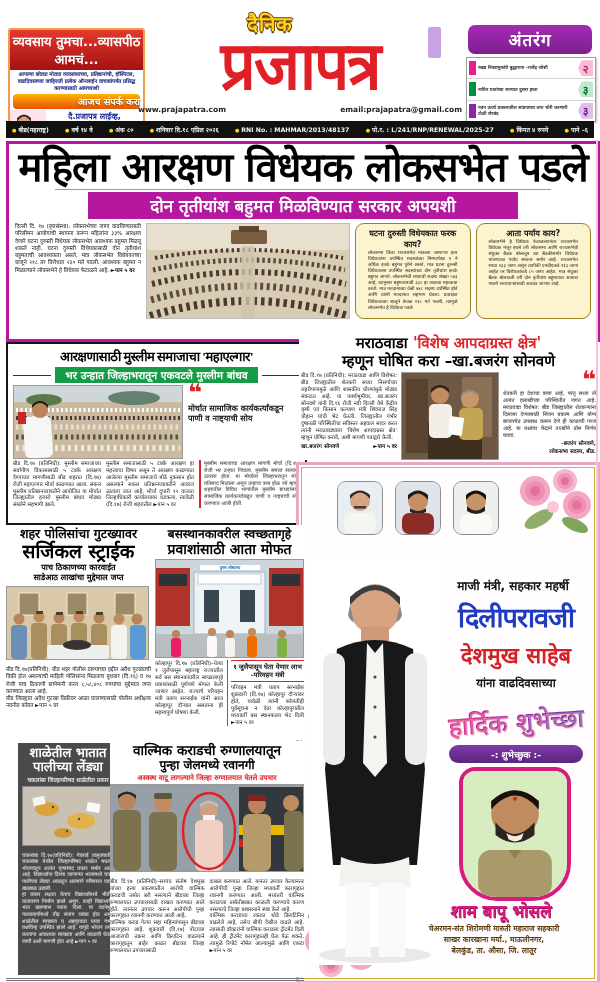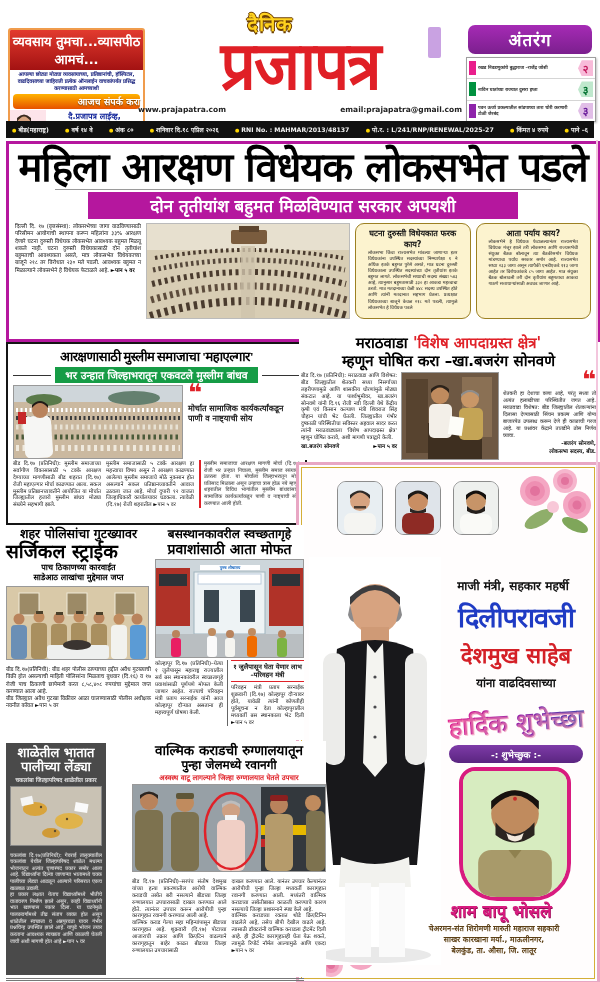--- a/index.html
+++ b/index.html
@@ -92,43 +92,43 @@
   .bstack .occ{font-size:11.5px;font-weight:800;color:#111;margin-top:6px;}
   .greet{font-size:25px;font-weight:900;margin-top:14px;transform:rotate(-4deg);background:linear-gradient(100deg,#e91e8c,#8e24aa 55%,#3949ab);-webkit-background-clip:text;background-clip:text;color:#c2189a;-webkit-text-fill-color:transparent;text-shadow:1px 1px 0 rgba(244,143,177,.55);}
   .ribbon{position:absolute;left:150px;top:280px;width:134px;background:linear-gradient(#7e3ba8,#5a2580);color:#fff;font-size:9px;font-weight:800;text-align:center;border-radius:9px;padding:2.5px 0;}
   .wframe{position:absolute;left:160px;top:302px;width:104px;height:126px;border:4px solid #d81b7f;border-radius:16px 16px 38px 38px;overflow:hidden;background:#dcedc8;}
   .wname{position:absolute;left:110px;top:434px;width:184px;text-align:center;font-size:17px;font-weight:900;color:#d81b7f;text-shadow:0.5px 0.5px 0 #8e0e52;}
   .waddr{position:absolute;left:96px;top:458px;width:198px;text-align:center;font-size:7.6px;font-weight:bold;color:#5d4016;line-height:1.45;}
 
   
   .police{left:6px;top:525px;width:145px;height:215px;background:#fff;}
   .police .h1{font-size:12.5px;font-weight:900;text-align:center;white-space:nowrap;}
-  .police .h2{font-size:19px;font-weight:900;text-align:left;line-height:1;}
+  .police .h2{font-size:19px;font-weight:900;text-align:center;line-height:1;}
   .police .s{font-size:8px;font-weight:800;text-align:center;line-height:1.25;margin-top:2px;}
   .police .photo{width:141px;height:72px;border:1px solid #999;margin-top:3px;}
   .police .b{font-size:5.5px;line-height:1.32;margin-top:2px;color:#111;}
 
   .bus{left:155px;top:525px;width:149px;height:215px;background:#fff;}
   .bus .h1{font-size:12px;font-weight:900;text-align:center;white-space:nowrap;}
   .bus .h2{font-size:14px;font-weight:900;text-align:center;line-height:1.05;}
   .bus .photo{position:relative;width:147px;height:97px;border:1px solid #999;margin-top:2px;}
   .bus .sign{position:absolute;left:44px;top:5px;width:60px;text-align:center;font-size:4px;font-weight:bold;color:#1565c0;background:#fff;}
   .bus .cols{display:flex;gap:4px;margin-top:2px;}
   .bus .c1{width:68px;font-size:5.4px;line-height:1.3;color:#111;}
   .bus .c2{flex:1;border-left:1px solid #666;padding-left:3px;font-size:5.4px;line-height:1.3;color:#111;}
   .bus .sb{border-top:1.5px solid #e02128;border-bottom:1.5px solid #e02128;font-size:6.6px;font-weight:900;text-align:center;padding:2px 0;margin-bottom:2px;line-height:1.25;}
 
   
-  .school{left:6px;top:743px;width:100px;height:232px;background:#4a4a4a;color:#fff;padding:3px 4px;box-sizing:border-box;}
+  .school{left:18px;top:743px;width:100px;height:232px;background:#4a4a4a;color:#fff;padding:3px 4px;box-sizing:border-box;}
   .school .h{font-size:13px;font-weight:900;text-align:center;line-height:1.1;white-space:nowrap;}
   .school .s{font-size:5.8px;font-weight:bold;text-align:center;color:#e0e0e0;margin-top:1px;}
   .school .photo{width:90px;height:58px;margin:2px auto;border:1px solid #888;}
   .school .b{font-size:5.1px;line-height:1.3;color:#f0f0f0;}
 
-  .karad{left:110px;top:741px;width:194px;height:236px;background:#fff;margin-left:22px;}
+  .karad{left:110px;top:741px;width:194px;height:236px;background:#fff;}
   .karad .h1{font-size:13.5px;font-weight:900;text-align:center;white-space:nowrap;}
   .karad .h2{font-size:12px;font-weight:900;text-align:center;line-height:1;}
   .karad .s{color:#e02128;font-size:7px;font-weight:800;text-align:center;margin-top:2px;white-space:nowrap;}
   .karad .photo{width:192px;height:86px;border:1px solid #999;margin-top:2px;}
   .karad .cols{display:flex;gap:5px;margin-top:2px;}
   .karad .cc{flex:1;font-size:5.3px;line-height:1.3;color:#111;}
   .bottom-rule{left:6px;top:977.5px;width:298px;border-top:3px double #777;}
   .edge{right:2px;top:140px;width:2px;height:700px;background:#f3c6dd;}
 </style>
 </head>

